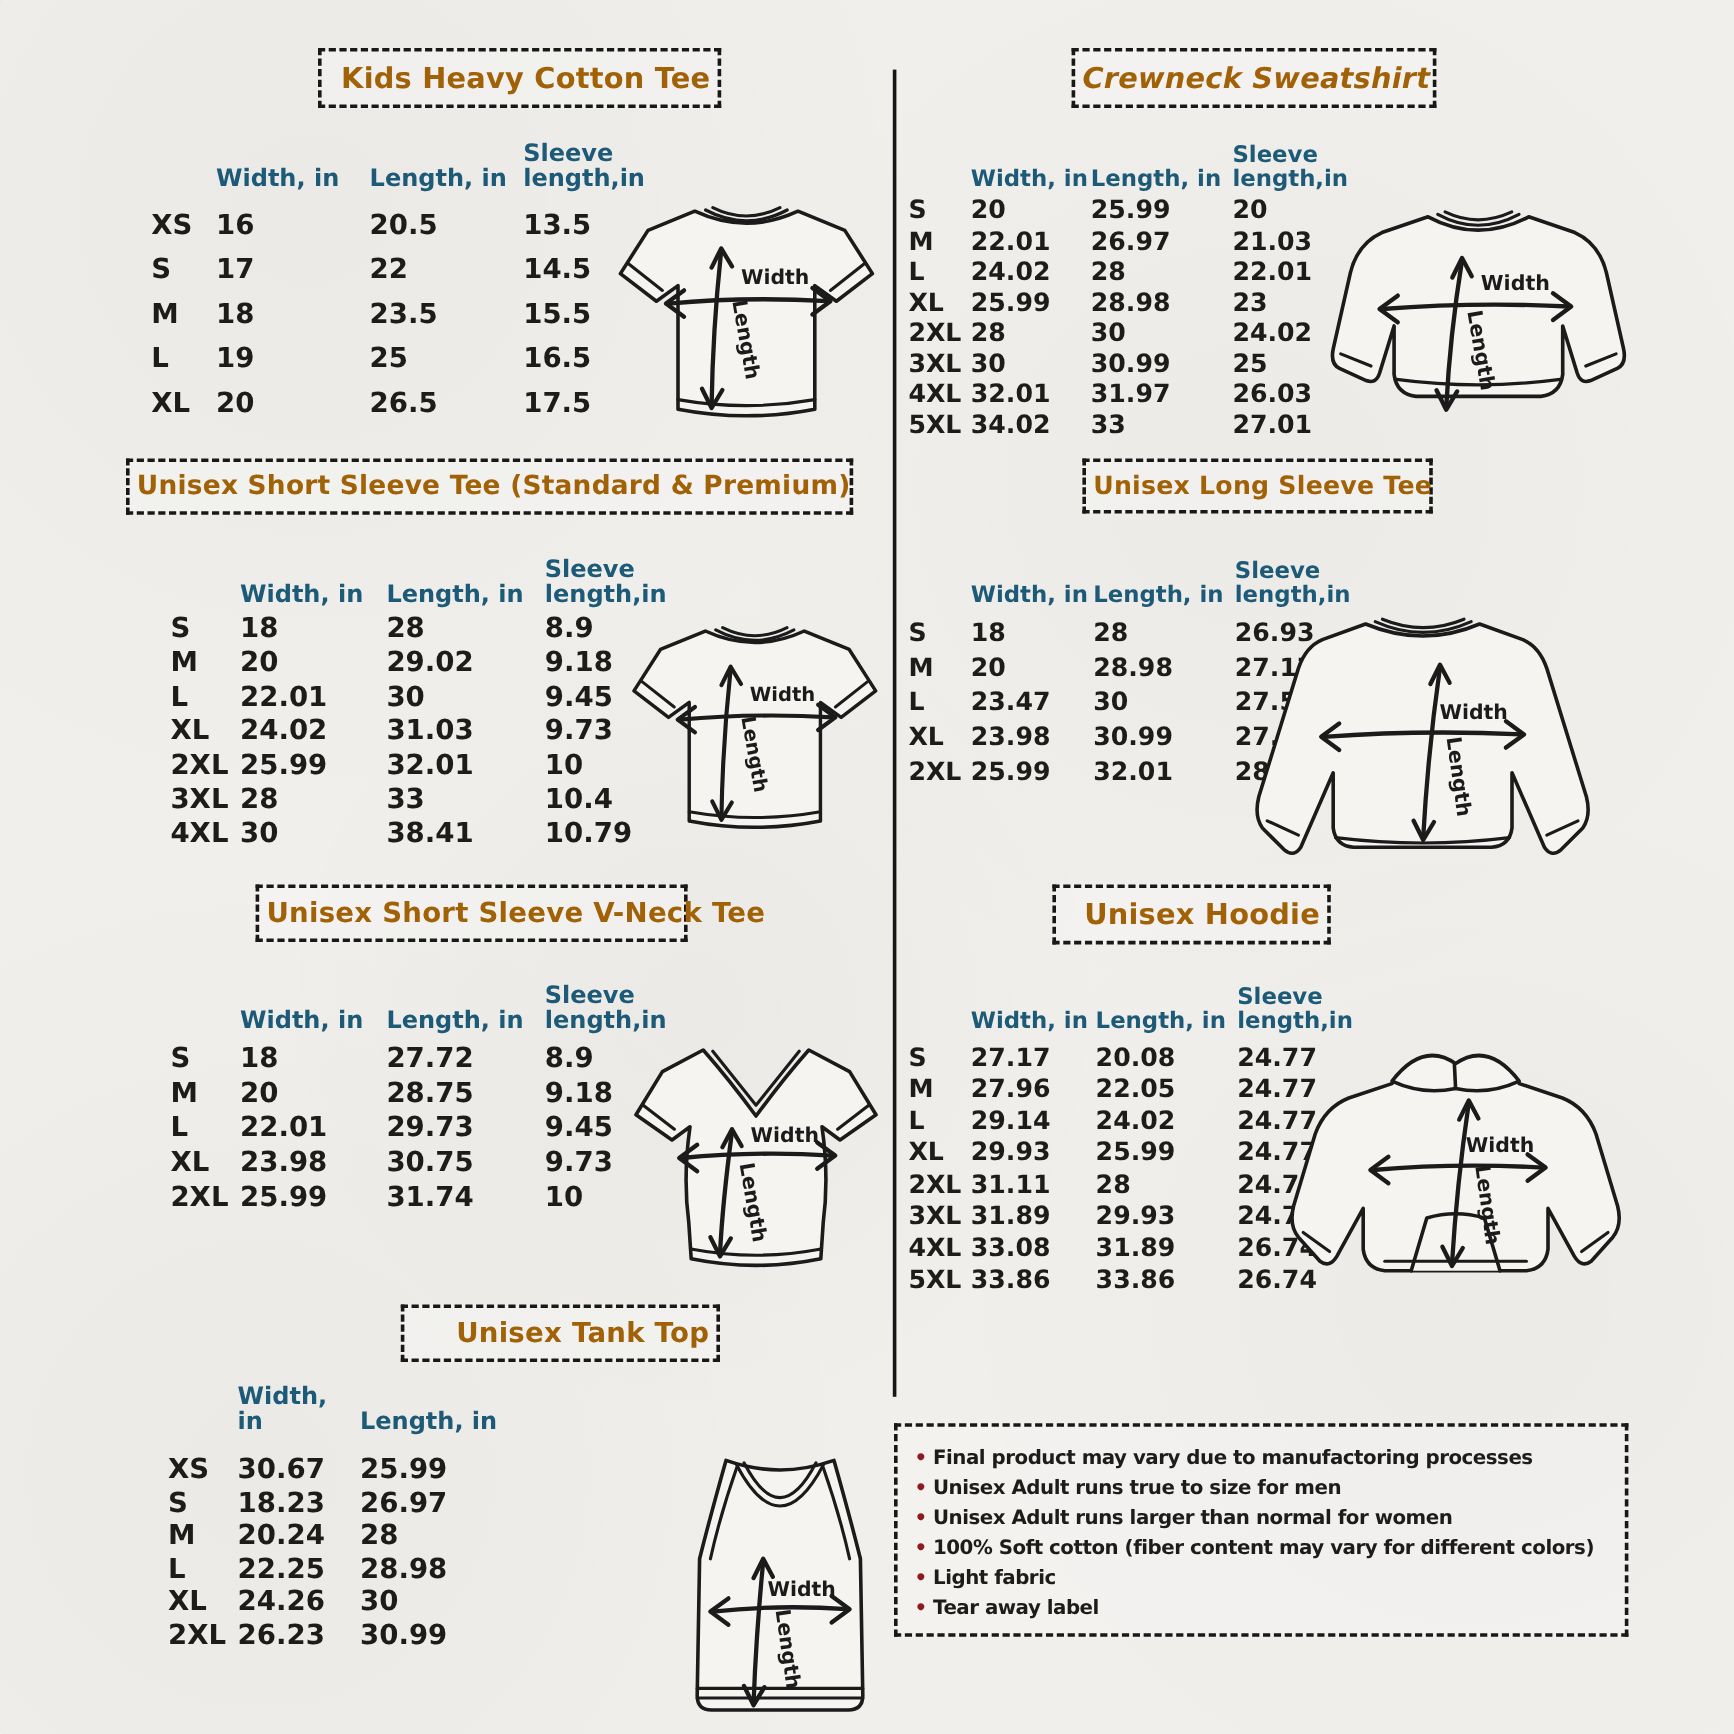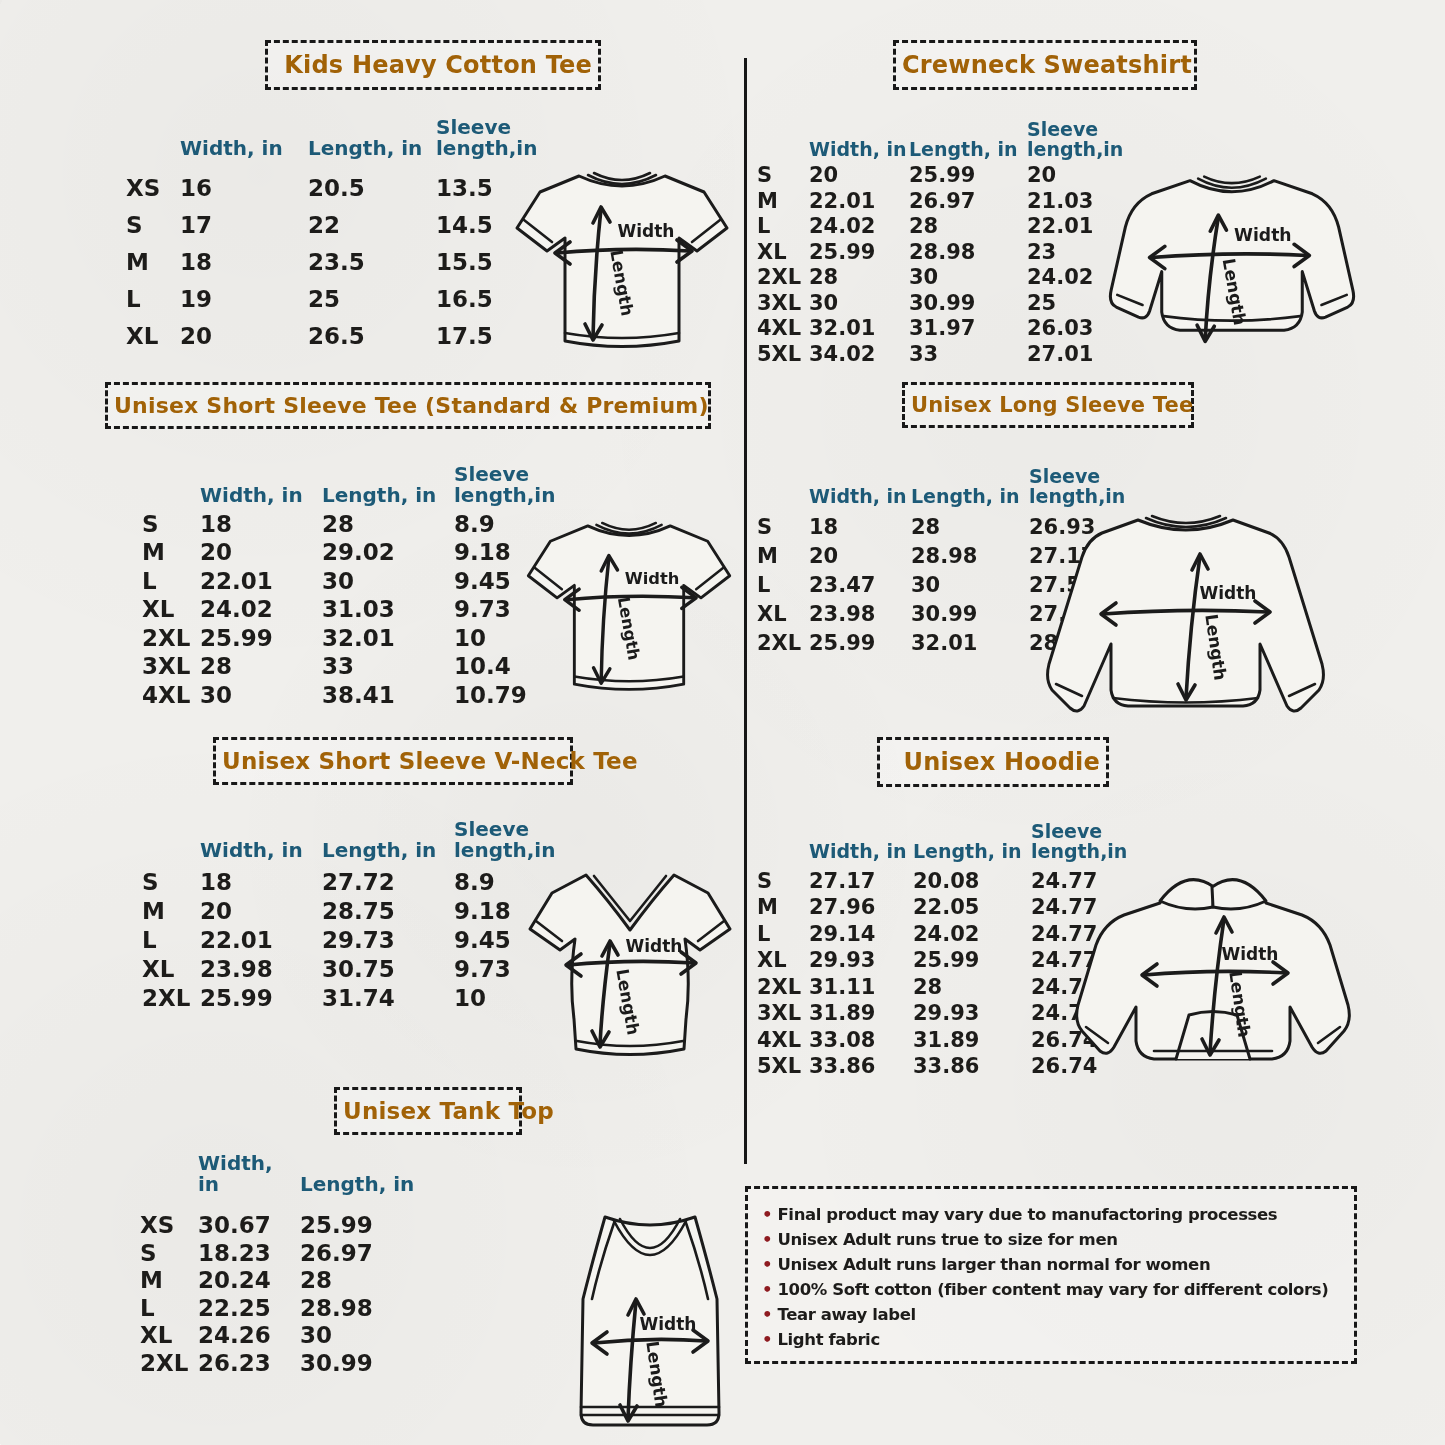--- a/index.html
+++ b/index.html
@@ -53,41 +53,41 @@
     background:rgba(255,255,255,0.2);
   }
   .note{font-weight:700;font-size:16.5px;letter-spacing:-0.4px;line-height:1.35;white-space:nowrap;}
   .note::before{content:"• ";color:#8e1b20;}
 
   
   .t-kids{left:265px;top:40px;width:336px;font-size:24px;}
   .tb-kids{left:124px;top:98px;--cols:54px 128px 128px 118px;--rowh:37px;--headh:62px;--gap:10px;}
   .a-kids{left:500px;top:156px;}
 
-  .t-crew{left:893px;top:40px;width:304px;font-size:24px;}
+  .t-crew{left:893px;top:40px;width:304px;font-size:24px;font-style:italic;}
   .tb-crew{left:755px;top:98px;--cols:52px 100px 118px 108px;--rowh:25.5px;--headh:62px;--gap:3px;}
   .a-crew{left:1093px;top:160px;}
 
   .t-uss{left:105px;top:382px;width:606px;font-size:22px;}
   .tb-uss{left:140px;top:445px;--cols:58px 122px 132px 112px;--rowh:28.5px;--headh:62px;--gap:3px;}
   .a-uss{left:512px;top:496px;}
 
   .t-ls{left:902px;top:382px;width:292px;font-size:21px;}
   .tb-ls{left:755px;top:445px;--cols:52px 102px 118px 108px;--rowh:29px;--headh:62px;--gap:6px;}
   .a-ls{left:1028px;top:496px;}
 
   .t-vn{left:213px;top:737px;width:360px;font-size:23px;}
   .tb-vn{left:140px;top:800px;--cols:58px 122px 132px 112px;--rowh:29px;--headh:62px;--gap:6px;}
   .a-vn{left:512px;top:853px;}
 
   .t-hd{left:877px;top:737px;width:232px;font-size:24px;}
   .tb-hd{left:755px;top:800px;--cols:52px 104px 118px 104px;--rowh:26.5px;--headh:62px;--gap:6px;}
   .a-hd{left:1048px;top:853px;}
 
-  .t-tk{left:334px;top:1087px;width:188px;font-size:23px;}
+  .t-tk{left:334px;top:1087px;width:266px;font-size:23px;}
   .tb-tk{left:138px;top:1148px;--cols:58px 102px 128px;--rowh:27.5px;--headh:48px;--gap:16px;}
   .a-tk{left:548px;top:1203px;}
 </style>
 </head>
 <body>
 
 <div class="texture"></div>
 <div class="divider"></div>
 
 <div class="title-box t-kids">Kids Heavy Cotton Tee</div>
@@ -576,15 +576,15 @@
   </g>
   <text x="120" y="127" text-anchor="middle">Width</text>
   <text x="103" y="172" text-anchor="middle" transform="rotate(82 103 172)">Length</text>
 </svg>
 
 <div class="notes">
   <div class="note">Final product may vary due to manufactoring processes</div>
   <div class="note">Unisex Adult runs true to size for men</div>
   <div class="note">Unisex Adult runs larger than normal for women</div>
   <div class="note">100% Soft cotton (fiber content may vary for different colors)</div>
+  <div class="note">Light fabric</div>
   <div class="note">Tear away label</div>
-  <div class="note">Light fabric</div>
 </div>
 
 </body></html>

